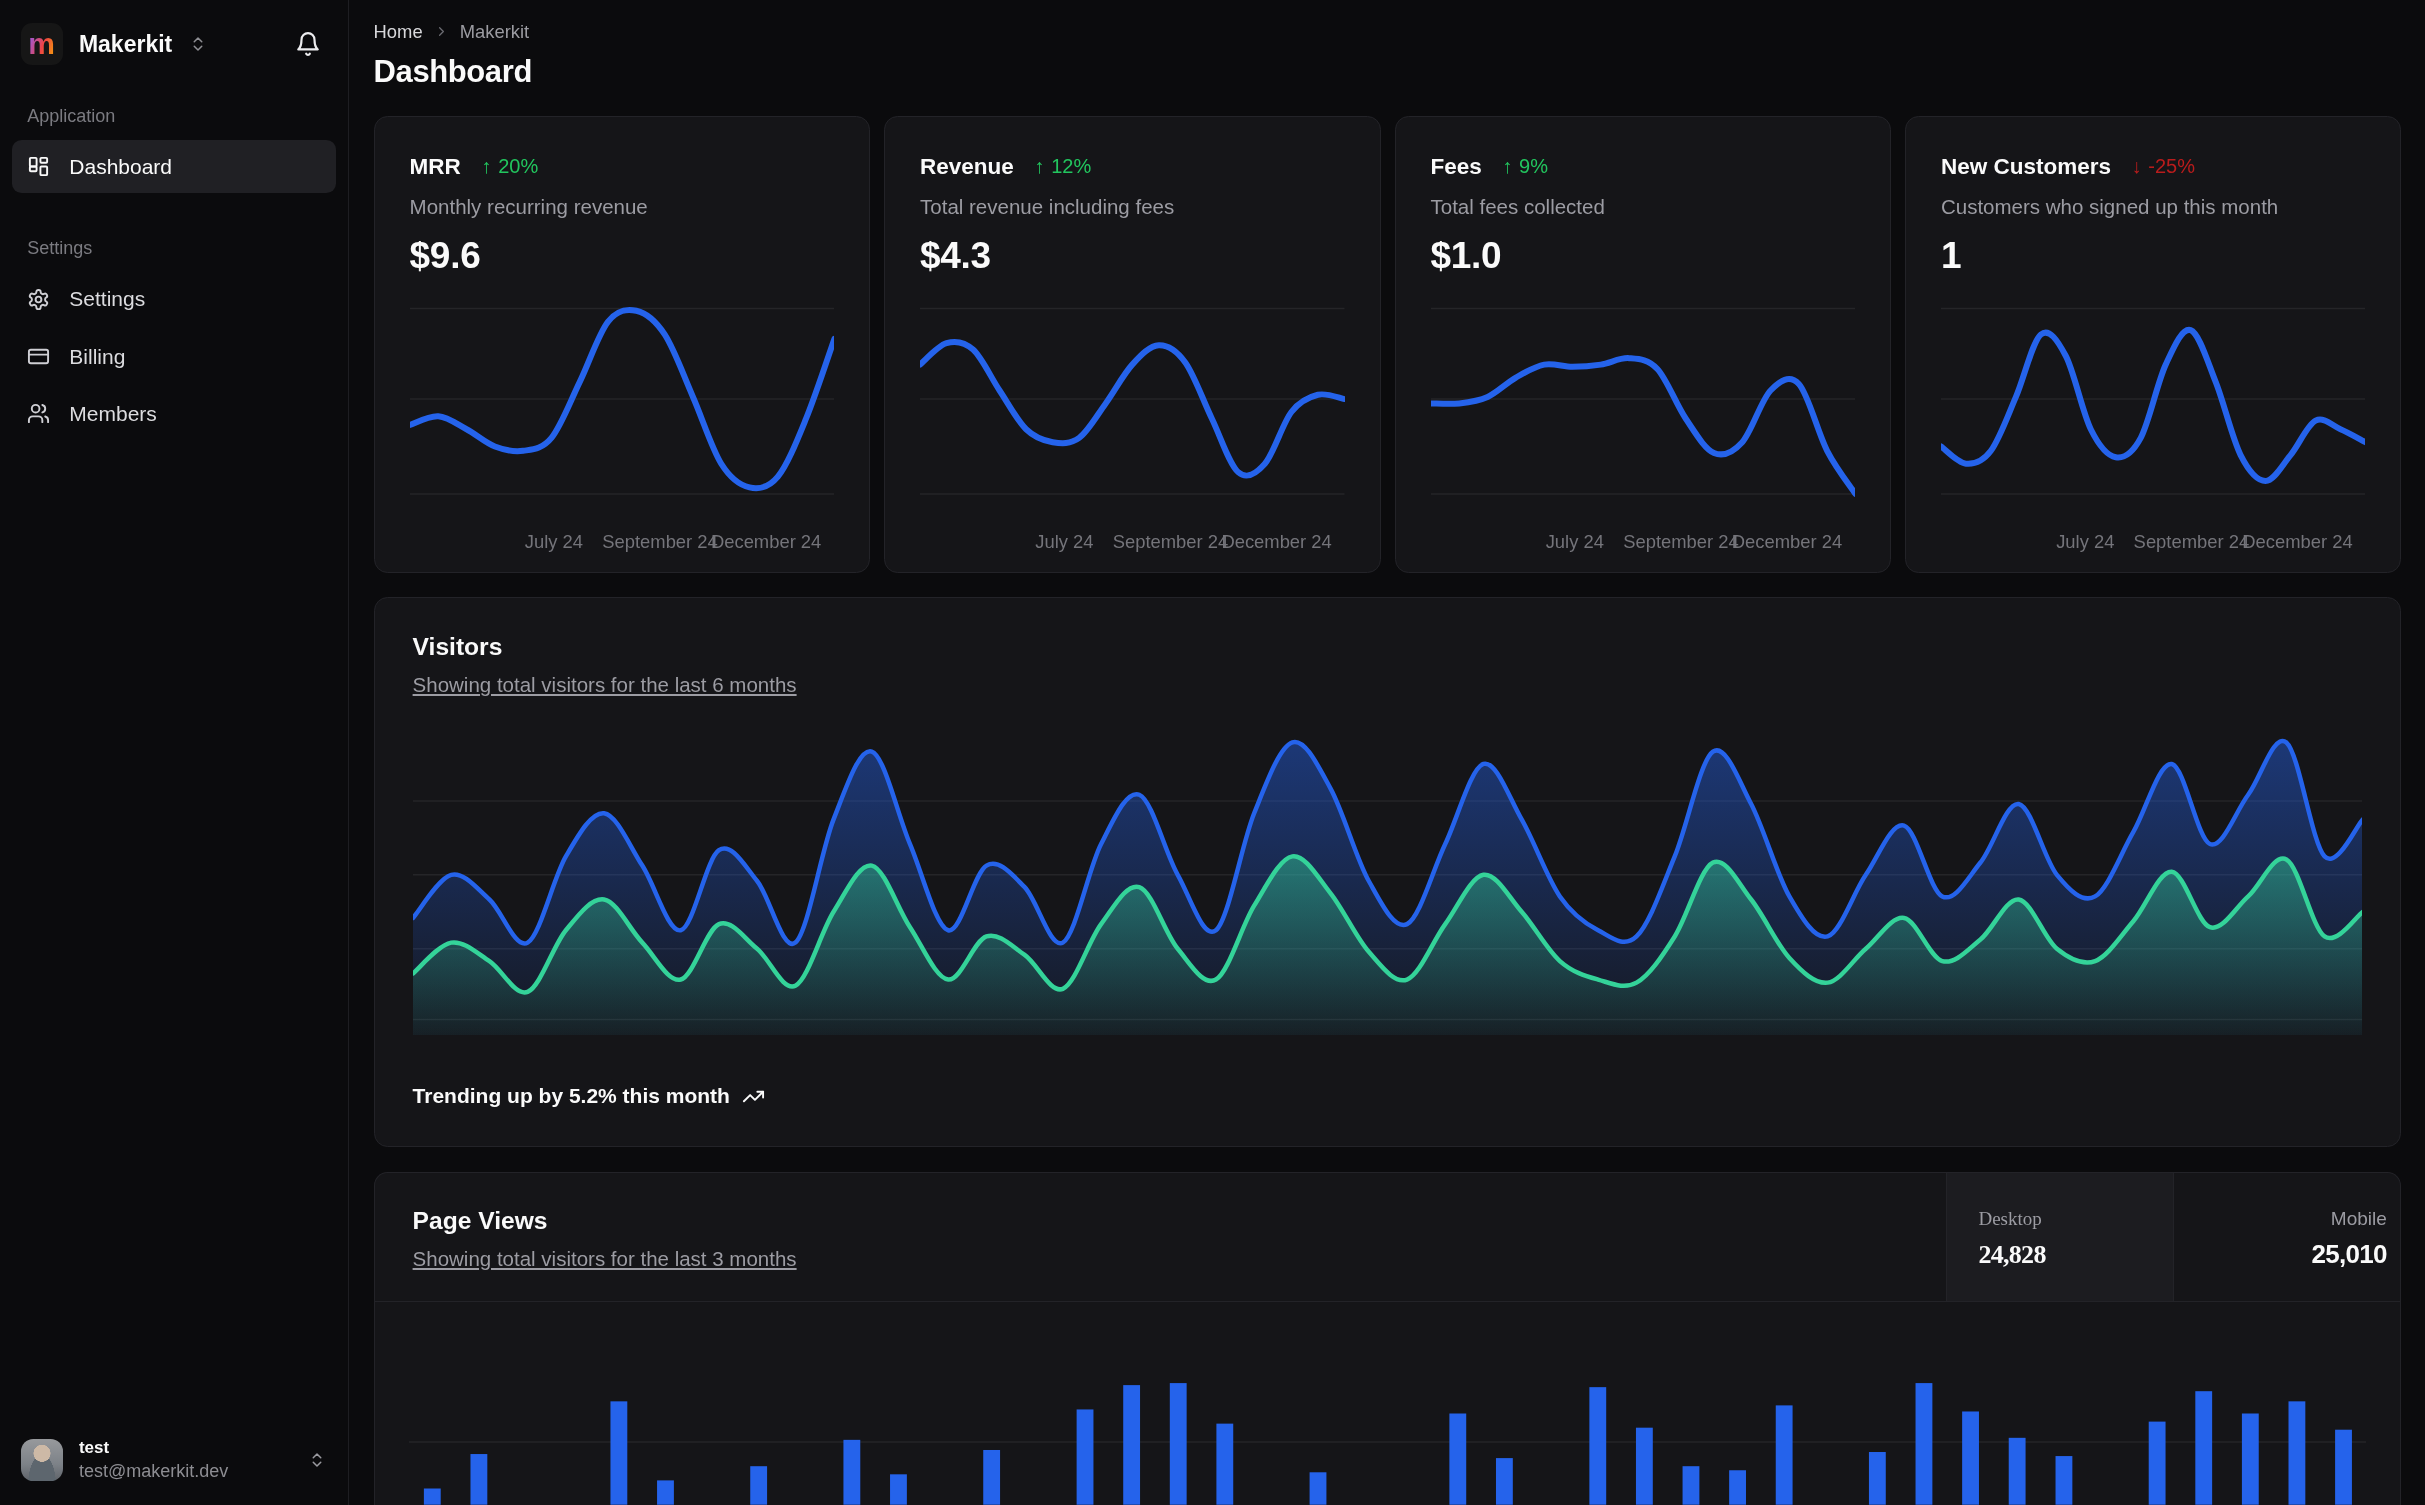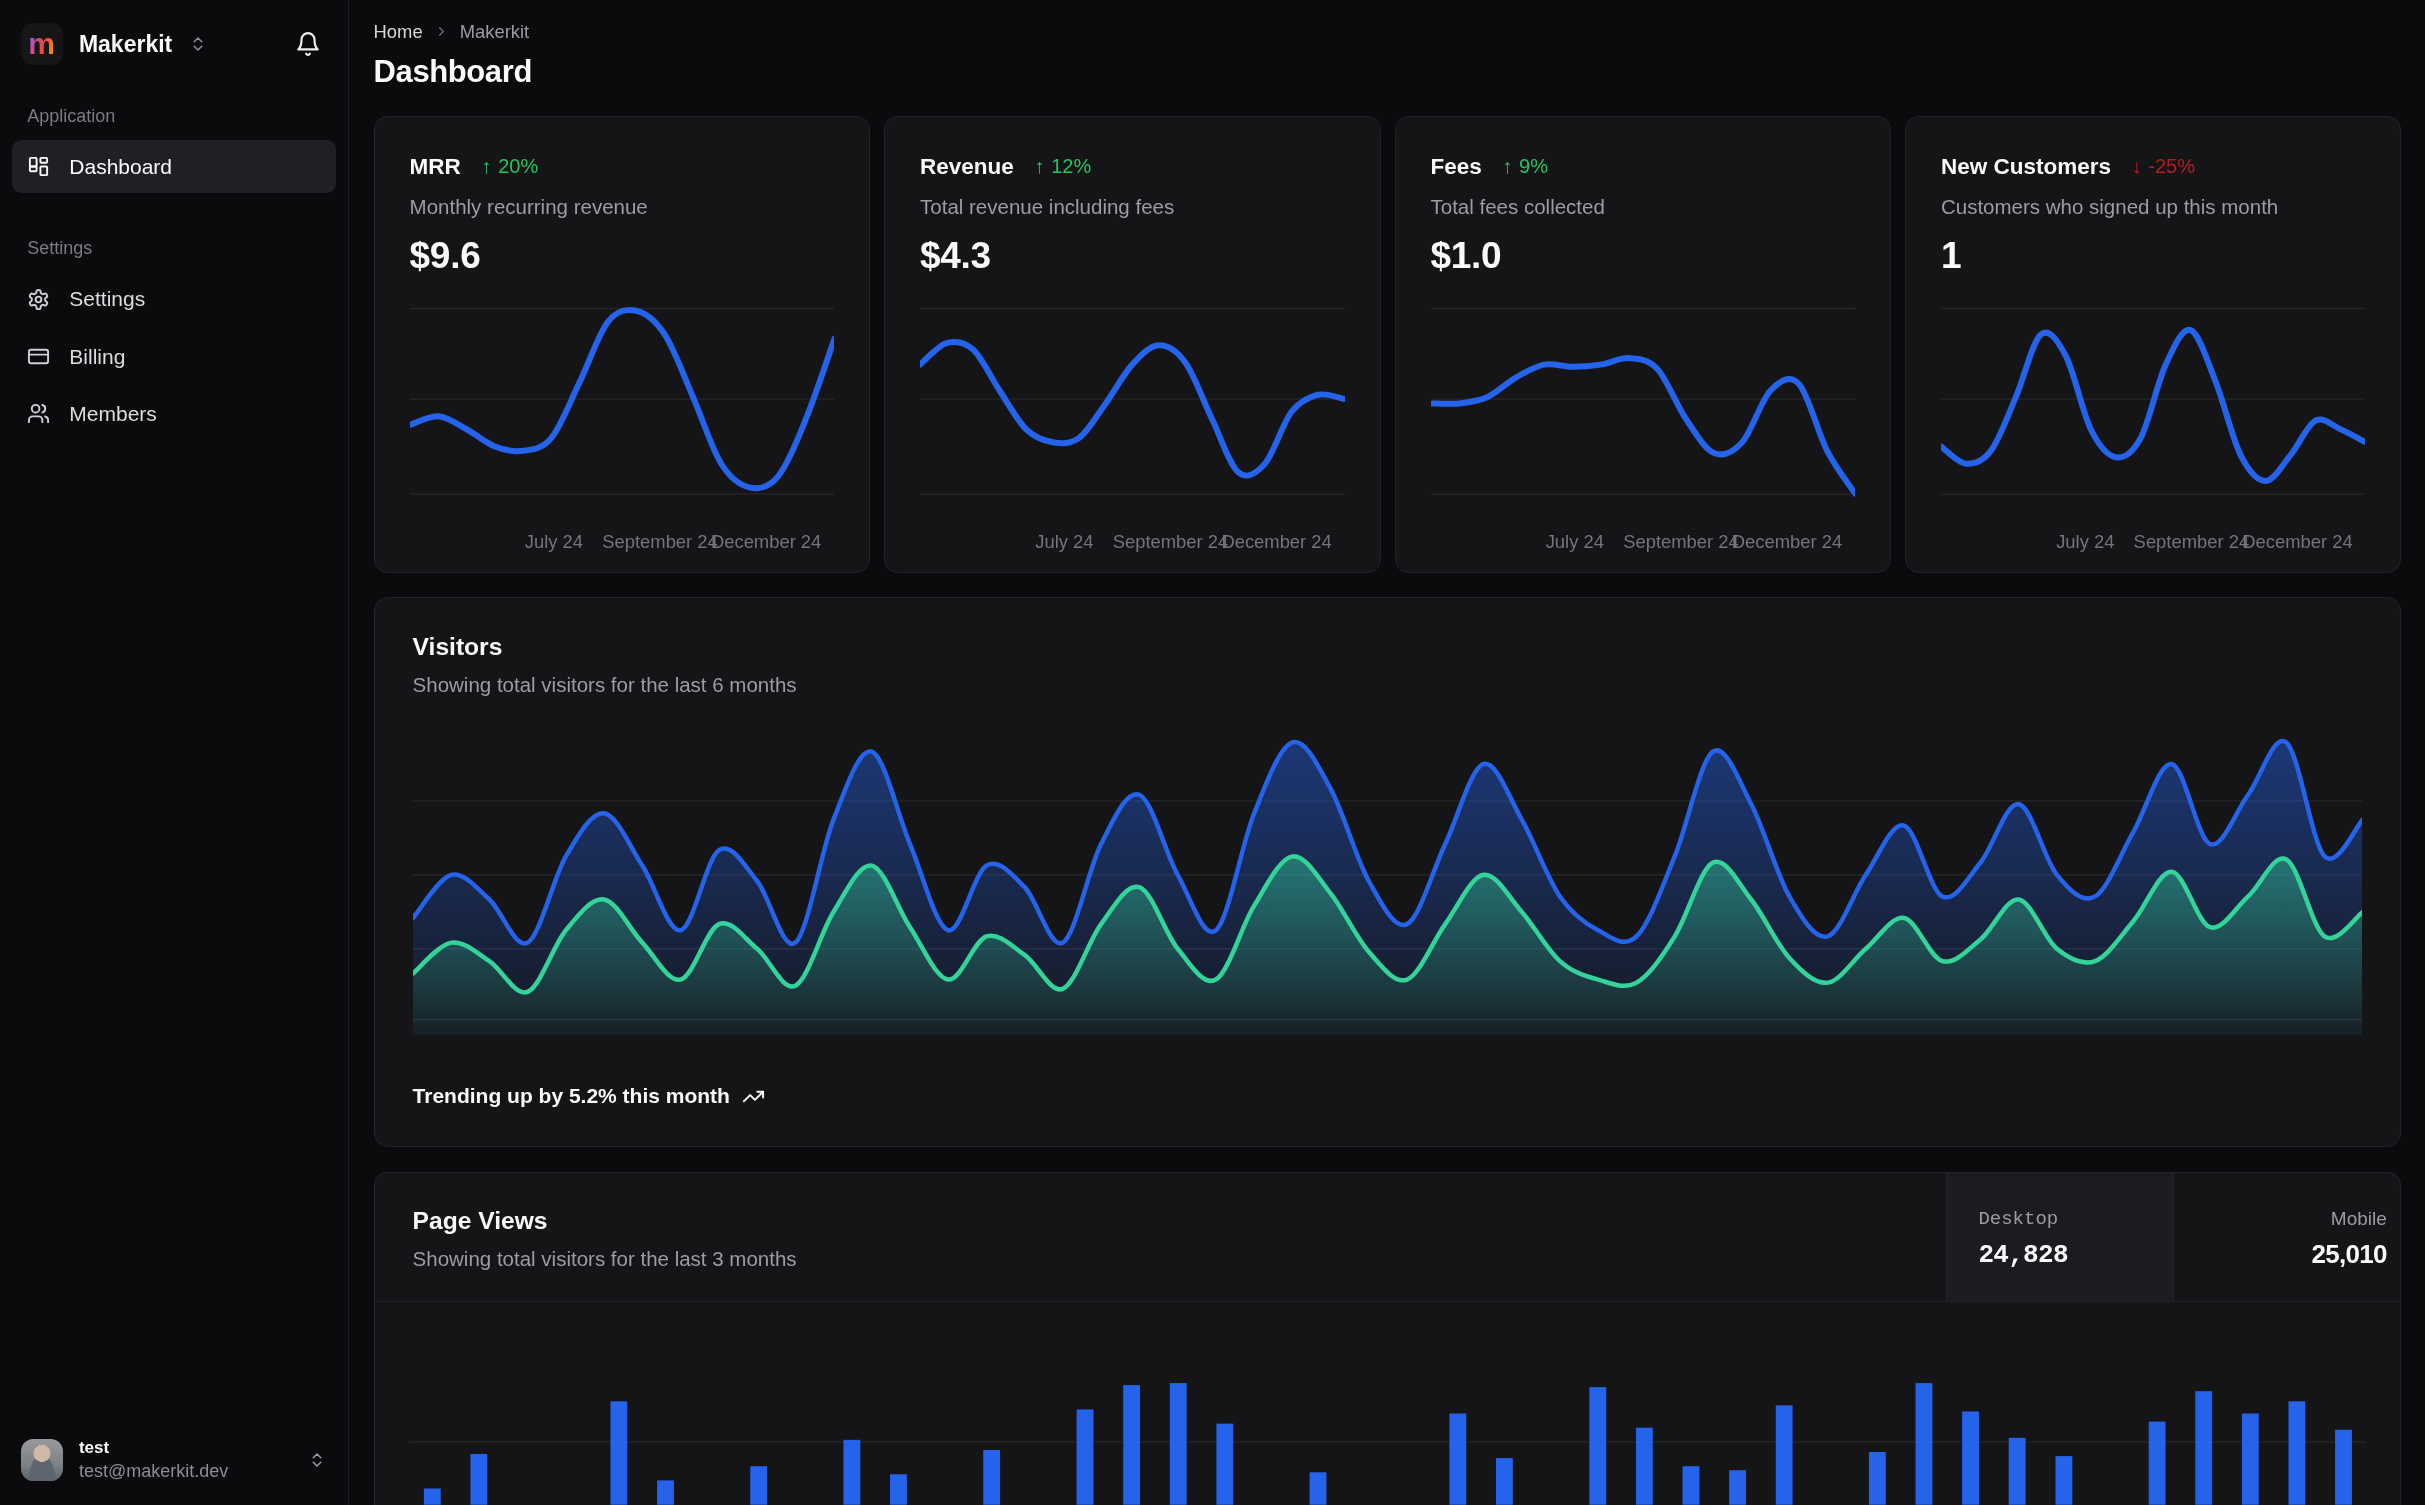--- a/index.html
+++ b/index.html
@@ -56,21 +56,21 @@
   .trend.down { color:#b91c1c; }
   .stat-sub { font-size:20.5px; color:#9c9ca3; margin-top:15px; }
   .stat-value { font-size:37px; font-weight:700; margin-top:16.4px; letter-spacing:-0.3px; }
   .spark { flex:1; margin-top:16.4px; position:relative; }
   .spark-plot { position:absolute; left:0; right:0; top:6.8px; bottom:37px; }
   .axis-label { position:absolute; bottom:0; transform:translateX(-50%); font-size:18.4px; color:#74747a; white-space:nowrap; }
   .axis-label.p1 { left:34%; } .axis-label.p2 { left:59%; } .axis-label.p3 { left:84%; }
 
   .visitors-card { margin-top:24.6px; padding:35px 38px 38px; }
   .card-title { font-size:24.6px; font-weight:700; }
-  .card-sub { font-size:20.5px; color:#9c9ca3; margin-top:12.3px; }
+  .card-sub { font-size:20.5px; color:#9c9ca3; margin-top:12.3px;text-decoration:underline; }
   .visitors-plot { height:308px; margin-top:30px; }
   .visitors-footer { margin-top:49px; }
   .foot-line { display:flex; align-items:center; gap:12.3px; font-size:21px; font-weight:600; }
   .foot-line .icw { width:23px; height:23px; color:#fafafa; }
   .foot-period { font-size:20px; color:#9c9ca3; margin-top:12.3px; }
 
   .pv-card { margin-top:24.6px; flex:1; min-height:0; border-radius:13.6px 13.6px 0 0; border-bottom:none; display:flex; flex-direction:column; overflow:hidden; }
   .pv-header { display:flex; border-bottom:1.4px solid #232328; }
   .pv-titleblock { flex:1; padding:34px 38px 30px; }
   .pv-tab { width:227px; border-left:1.4px solid #232328; padding:27px 13.6px 23px 31px; display:flex; flex-direction:column; justify-content:center; gap:9.6px; cursor:default; }
@@ -309,21 +309,21 @@
       </div>
     </div>
   </section>
 
   <section class="card pv-card">
     <div class="pv-header">
       <div class="pv-titleblock">
         <h2 class="card-title">Page Views</h2>
         <div class="card-sub">Showing total visitors for the last 3 months</div>
       </div>
-      <button class="pv-tab active" style="border:none;border-left:1.4px solid #232328;text-align:left;color:inherit;background:#1c1c20;font-family:Liberation Mono, monospace;">
+      <button class="pv-tab active" style="border:none;border-left:1.4px solid #232328;text-align:left;color:inherit;background:#1c1c20;font-family:Liberation Serif, serif;">
         <span class="pv-tab-label">Desktop</span>
         <span class="pv-tab-value">24,828</span>
       </button>
       <button class="pv-tab" style="border:none;border-left:1.4px solid #232328;text-align:right;color:inherit;background:transparent;font-family:inherit;">
         <span class="pv-tab-label">Mobile</span>
         <span class="pv-tab-value">25,010</span>
       </button>
     </div>
     <div class="pv-plot"><svg width="100%" height="100%" viewBox="0 0 100 100" preserveAspectRatio="none">
           <defs></defs>

